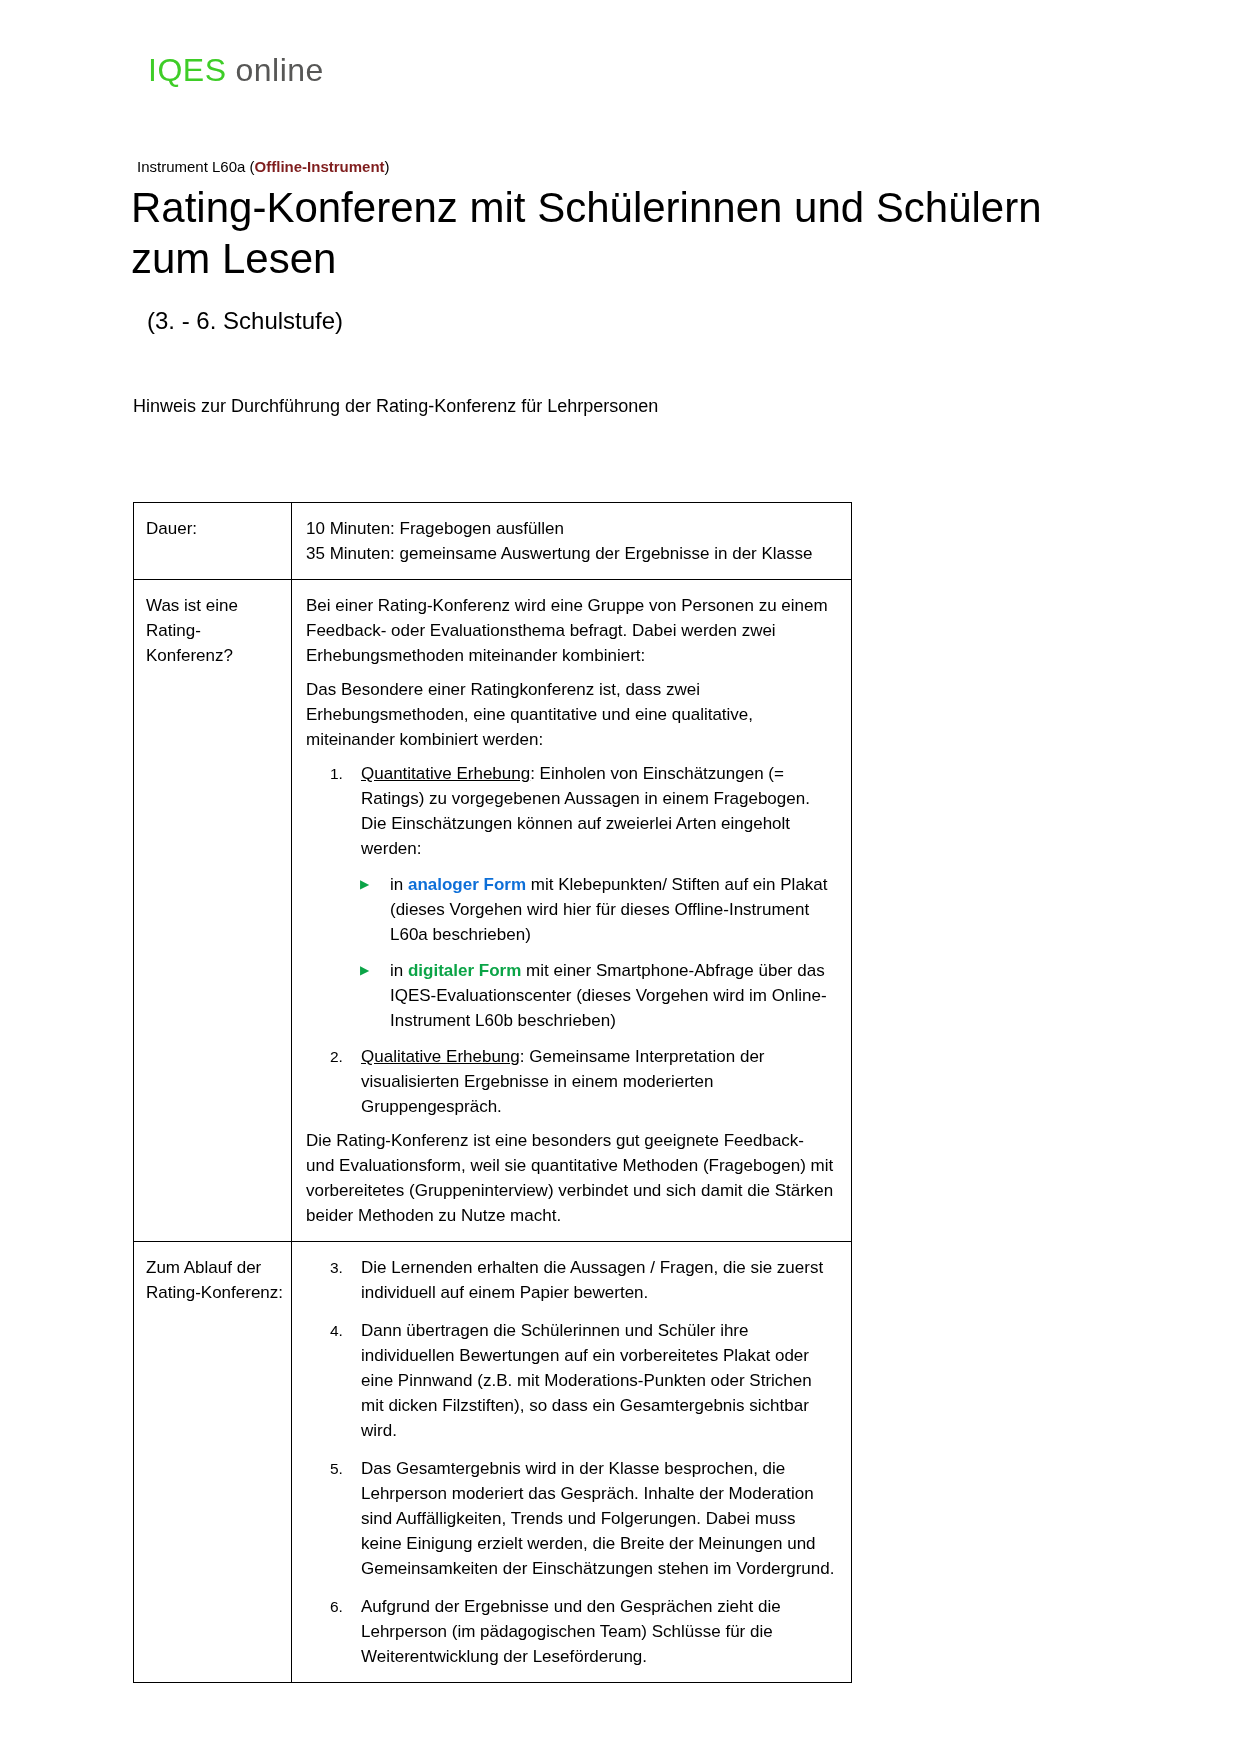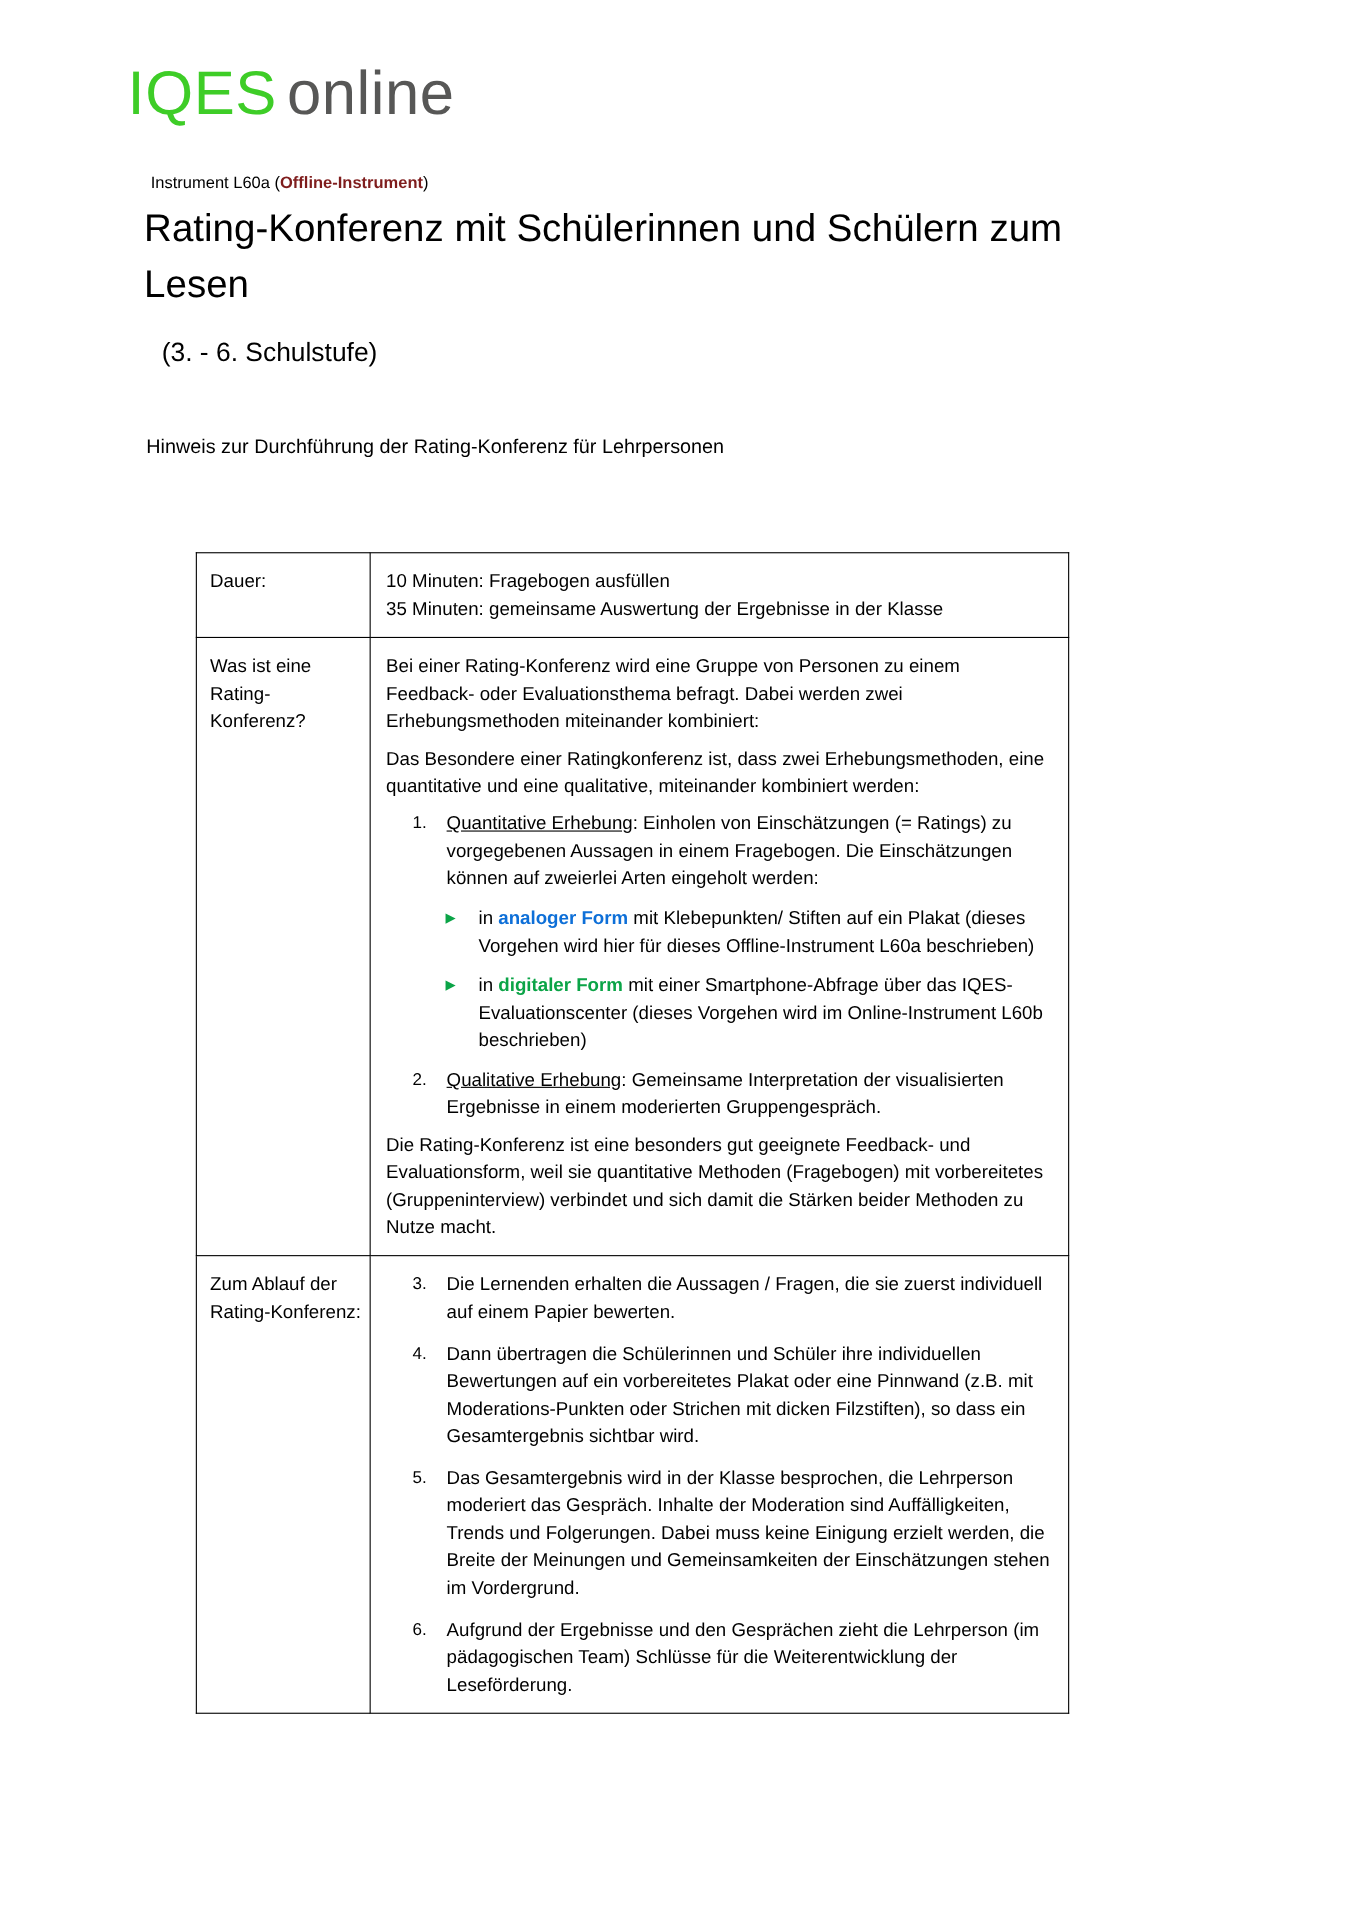--- a/index.html
+++ b/index.html
@@ -5,35 +5,35 @@
   * { margin:0; padding:0; box-sizing:border-box; }
   html,body { background:#ffffff; }
   body {
     width:1240px; height:1754px; position:relative;
     font-family:"Liberation Sans", sans-serif; color:#000;
     overflow:hidden;
   }
   .page { position:absolute; inset:0; }
 
   
-  .logo { position:absolute; left:116px; top:52px; font-size:56px; letter-spacing:0.5px; font-weight:400; }
+  .logo { position:absolute; left:148px; top:52px; font-size:32px; letter-spacing:0.5px; font-weight:400; }
   .logo-iqes { color:#3ECD27; }
   .logo-online { color:#575756; margin-left:9px; }
 
   
   .meta { position:absolute; left:137px; top:158px; font-size:15px; color:#000; }
   .meta .link { color:#7f1d1d; font-weight:700; }
 
   
-  .title { position:absolute; left:131px; top:182px; width:920px; font-size:35px; font-weight:400; line-height:51px; color:#000; }
+  .title { position:absolute; left:131px; top:182px; width:920px; font-size:42px; font-weight:400; line-height:51px; color:#000; }
   .subtitle { position:absolute; left:147px; top:307px; font-size:24px; font-weight:400; }
   .heading { position:absolute; left:133px; top:396px; font-size:18px; font-weight:400; }
 
   
-  .info-table { position:absolute; left:133px; top:502px; width:794px; border-collapse:collapse; font-size:17px; line-height:25px;margin-left:45px; }
+  .info-table { position:absolute; left:133px; top:502px; width:719px; border-collapse:collapse; font-size:17px; line-height:25px; }
   .info-table td { border:1px solid #000; vertical-align:top; padding:13px 16px 13px 14px; }
   td.label-cell { width:158px; padding-left:12px; padding-right:6px; }
   .para { margin:0 0 9px 0; }
   .para:last-child { margin-bottom:0; }
   .tight { margin:0; }
 
   .num-item { display:flex; margin:9px 0 9px 24px; }
   .num-item .num { width:31px; flex:none; font-size:15.5px; line-height:25px; }
   .num-item .itext { flex:1; }
   .ul { text-decoration:underline; }

